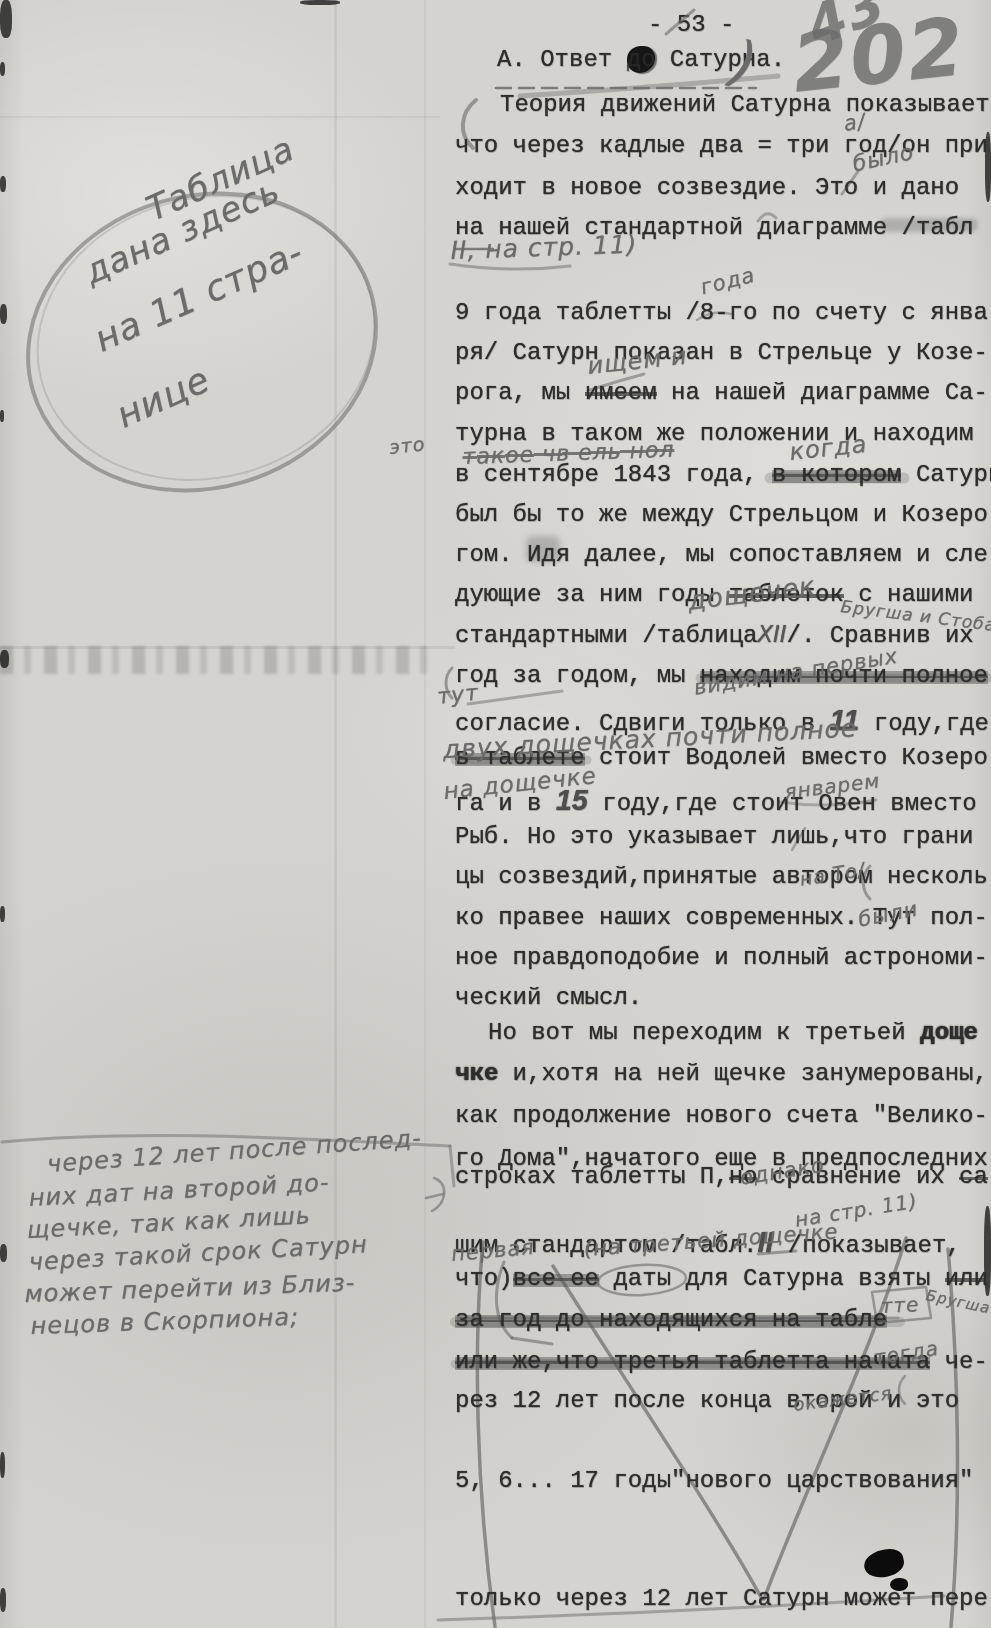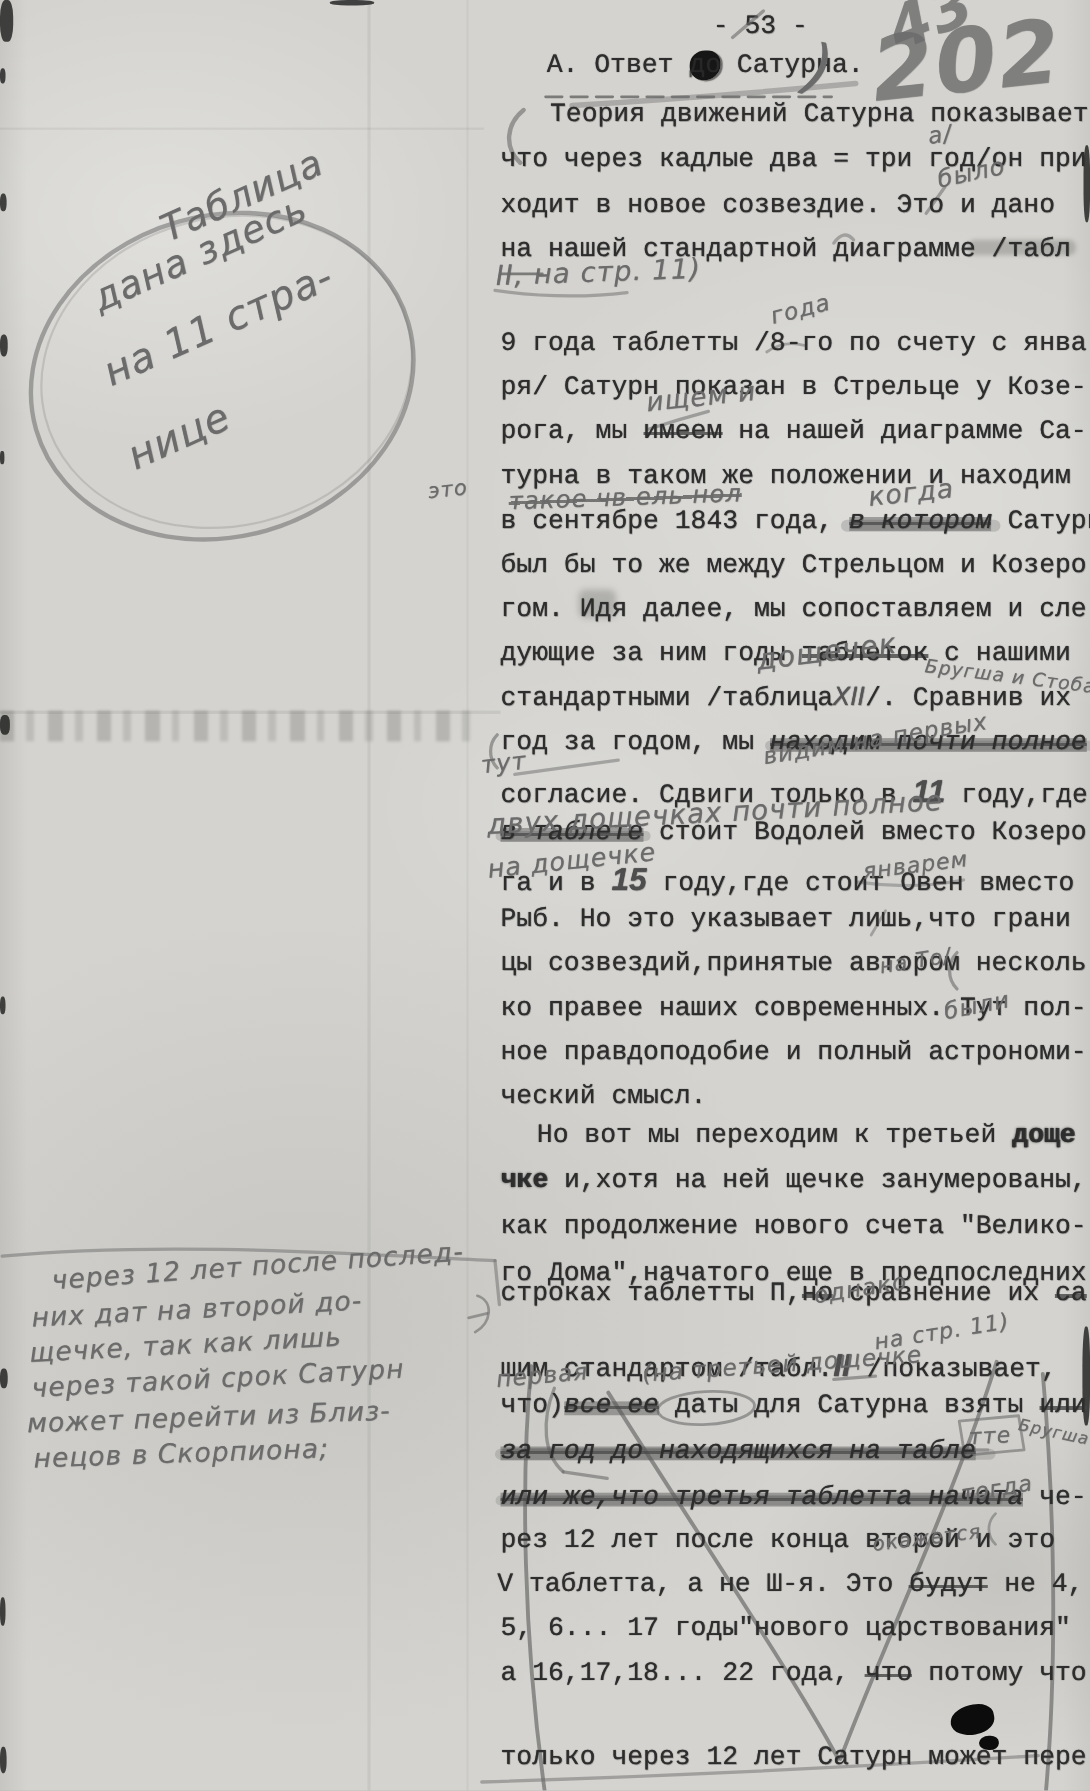--- a/index.html
+++ b/index.html
@@ -27,21 +27,21 @@
     text-shadow:.4px .4px .7px rgba(100,100,100,.7);
     transform-origin:left top;
   }
   .pen-big{font-weight:bold;letter-spacing:2px;opacity:.8;}
   .pen-in{font-family:"DejaVu Sans",sans-serif;font-style:italic;color:#575757;font-size:.95em;}
   .pen-b{font-family:Liberation Sans, sans-serif;font-style:italic;color:#4e4e4e;font-size:1.2em;font-weight:bold;}
   .blob{color:transparent;background:#161616;border-radius:55% 45% 60% 50%;box-shadow:2px 1px 1px rgba(20,20,20,.55);}
   .st{background-image:linear-gradient(to bottom, transparent 50%, rgba(70,70,70,.8) 50%, rgba(70,70,70,.8) 62%, transparent 62%);}
   .st2{background-image:
         linear-gradient(to bottom, transparent 34%, rgba(80,80,80,.45) 34%, rgba(80,80,80,.45) 80%, transparent 80%),
-        linear-gradient(to bottom, transparent 50%, rgba(60,60,60,.7) 50%, rgba(60,60,60,.7) 60%, transparent 60%); font-style: italic;}
+        linear-gradient(to bottom, transparent 50%, rgba(60,60,60,.7) 50%, rgba(60,60,60,.7) 60%, transparent 60%);}
   .hw-st{background-image:linear-gradient(to bottom, transparent 48%, rgba(85,85,85,.75) 48%, rgba(85,85,85,.75) 60%, transparent 60%);}
   .bold{font-weight:bold;text-shadow:0 0 2px rgba(25,25,25,.9), 1px 0 0 rgba(25,25,25,.6);text-align:right;}
   .edge{position:absolute;background:#171717;opacity:.78;border-radius:40%;}
   .crease{position:absolute;background:rgba(0,0,0,.055);}
   .smudge{position:absolute;background:#8a8a86;filter:blur(2px);opacity:.5;border-radius:6px;}
   .blot{position:absolute;background:#0c0c0c;border-radius:60% 50% 55% 60%;}
   .offsetband{
     position:absolute;left:0;top:646px;width:436px;height:28px;opacity:.4;filter:blur(1.5px);
     background:repeating-linear-gradient(90deg, rgba(70,70,66,.55) 0 13px, rgba(70,70,66,0) 13px 24px, rgba(70,70,66,.4) 24px 31px, rgba(70,70,66,0) 31px 44px);
   }
@@ -173,23 +173,21 @@
     <div class="typed" style="left: 488px; top: 1020px;"><span>Но вот мы переходим к третьей </span><span class="bold">доще</span></div>
     <div class="typed" style="left: 455px; top: 1061px;"><span class="bold">чке</span><span> и,хотя на ней щечке занумерованы,</span></div>
     <div class="typed" style="left: 455px; top: 1103px;"><span>как продолжение нового счета "Велико-</span></div>
     <div class="typed" style="left: 455px; top: 1146px;"><span>го Дома",начатого еще в предпоследних</span></div>
     <div class="typed" style="left: 455px; top: 1164px;"><span>строках таблетты П,</span><span class="st">но</span><span> сравнение их </span><span class="st">са</span></div>
     <div class="typed" style="left: 455px; top: 1226px;"><span>шим стандартом /табл.</span><span class="pen-b">II</span><span> /показывает,</span></div>
     <div class="typed" style="left: 455px; top: 1266px;"><span>что)</span><span class="st2">все ее</span><span> даты для Сатурна взяты </span><span class="st">или</span></div>
     <div class="typed" style="left: 455px; top: 1307px;"><span class="st2">за год до находящихся на табле</span></div>
     <div class="typed" style="left: 455px; top: 1349px;"><span class="st2">или же,что третья таблетта начата</span><span> че-</span></div>
     <div class="typed" style="left: 455px; top: 1388px;"><span>рез 12 лет после конца второй и это</span></div>
-    <div class="typed" style="left: 452px; top: 1428px;"><span>V таблетта, а не Ш-я. Это </span><span class="st">будут</span><span> не 4,</span></div>
     <div class="typed" style="left: 455px; top: 1468px;"><span>5, 6... 17 годы"нового царствования"</span></div>
-    <div class="typed" style="left: 455px; top: 1509px;"><span>а 16,17,18... 22 года, </span><span class="st">что</span><span> потому что</span></div>
     <div class="typed" style="left: 455px; top: 1550px; margin-top: 36px;"><span>только через 12 лет Сатурн может пере</span></div>
     <div class="pencil pen-big" style="left: 798px; top: 0px; font-size: 54px; transform: rotate(-22deg);">43</div>
     <div class="pencil pen-big" style="left: 788px; top: 18px; font-size: 80px; transform: rotate(-6deg);">202</div>
     <div class="pencil" style="left: 742px; top: 28px; font-size: 56px; transform: rotate(14deg);">)</div>
     <div class="pencil" style="left: 842px; top: 112px; font-size: 21px; transform: rotate(-8deg);">а/</div>
     <div class="pencil" style="left: 850px; top: 152px; font-size: 22px; transform: rotate(-12deg);">было</div>
     <div class="pencil" style="left: 450px; top: 236px; font-size: 25px; transform: rotate(-2deg);">II, на стр. 11)</div>
     <div class="pencil" style="left: 698px; top: 276px; font-size: 21px; transform: rotate(-14deg);">года</div>
     <div class="pencil" style="left: 586px; top: 352px; font-size: 24px; transform: rotate(-6deg);">ищем и</div>
     <div class="pencil" style="left: 388px; top: 436px; font-size: 19px; transform: rotate(-6deg);">это</div>

